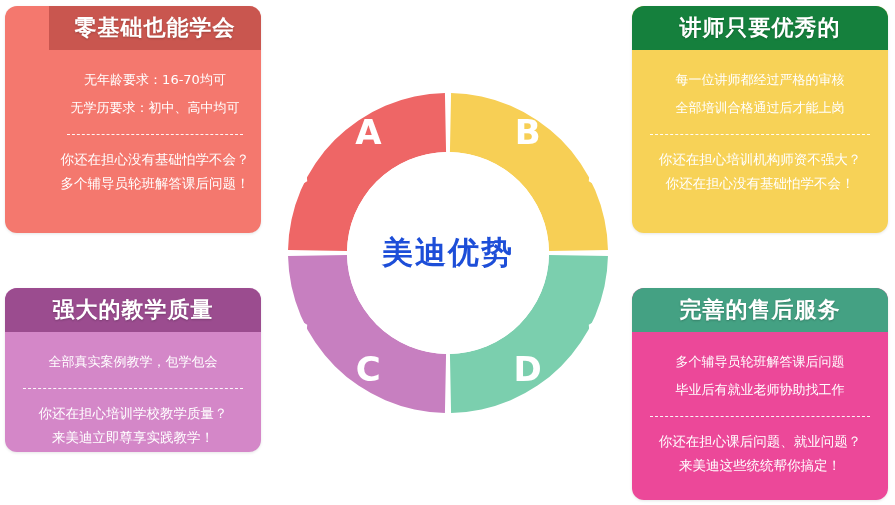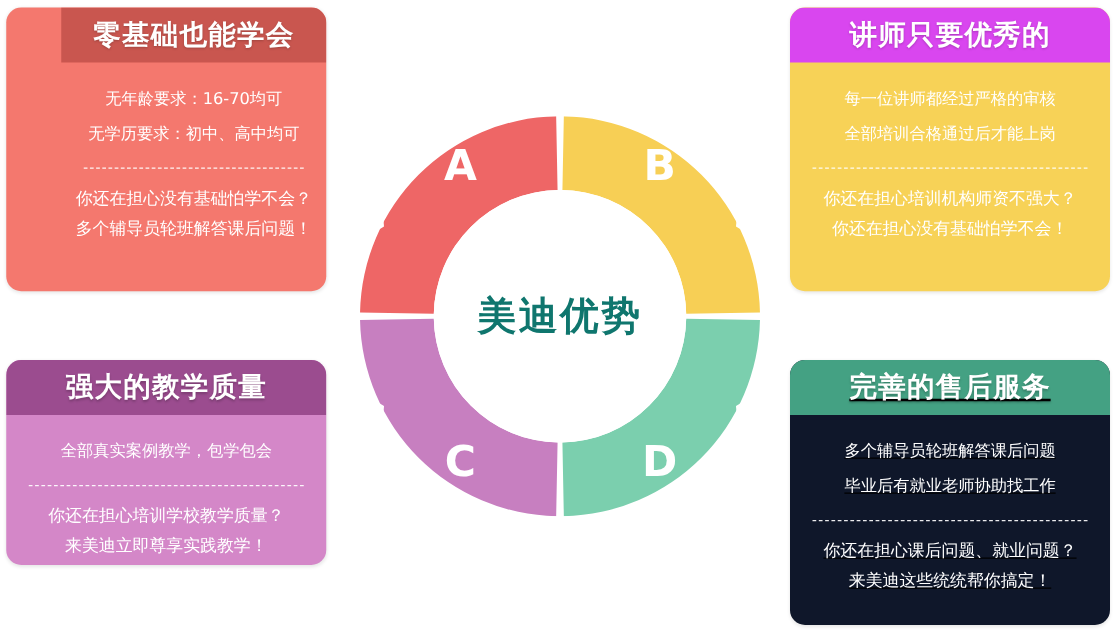--- a/index.html
+++ b/index.html
@@ -92,21 +92,21 @@
     width: 320px;
     height: 320px;
     display: flex;
     align-items: center;
     justify-content: center;
     pointer-events: none;
   }
   #center-title span {
     font-size: 31px;
     font-weight: bold;
-    color: #0f766e;
+    color: #1d4ed8;
     letter-spacing: 2px;
     text-shadow: 0 1px 1px rgba(255,255,255,0.6);
   }
 </style>
 </head>
 <body>
 
 <div class="card" id="card-a" style="background: rgb(244, 120, 110); padding-left: 44px;">
   <div class="card-header" style="background: rgb(201, 86, 79);">
     <span class="card-header-text">零基础也能学会</span>
@@ -114,21 +114,21 @@
   <div class="card-body">
     <div class="line">无年龄要求：16-70均可</div>
     <div class="line">无学历要求：初中、高中均可</div>
     <hr class="divider">
     <div class="sub-line">你还在担心没有基础怕学不会？</div>
     <div class="sub-line">多个辅导员轮班解答课后问题！</div>
   </div>
 </div>
 
 <div class="card" id="card-b" style="background: rgb(247, 210, 87);">
-  <div class="card-header" style="background: #d946ef; align-items: center;">
+  <div class="card-header" style="background: #15803d; align-items: center;">
     <span class="card-header-text">讲师只要优秀的</span>
   </div>
   <div class="card-body">
     <div class="line">每一位讲师都经过严格的审核</div>
     <div class="line">全部培训合格通过后才能上岗</div>
     <hr class="divider">
     <div class="sub-line">你还在担心培训机构师资不强大？</div>
     <div class="sub-line">你还在担心没有基础怕学不会！</div>
   </div>
 </div>
@@ -138,21 +138,21 @@
     <span class="card-header-text">强大的教学质量</span>
   </div>
   <div class="card-body">
     <div class="line">全部真实案例教学，包学包会</div>
     <hr class="divider">
     <div class="sub-line">你还在担心培训学校教学质量？</div>
     <div class="sub-line">来美迪立即尊享实践教学！</div>
   </div>
 </div>
 
-<div class="card" id="card-d" style="background: #0f172a; text-decoration: underline;">
+<div class="card" id="card-d" style="background: #ec4899;">
   <div class="card-header" style="background: rgb(68, 161, 131);">
     <span class="card-header-text">完善的售后服务</span>
   </div>
   <div class="card-body">
     <div class="line">多个辅导员轮班解答课后问题</div>
     <div class="line">毕业后有就业老师协助找工作</div>
     <hr class="divider">
     <div class="sub-line">你还在担心课后问题、就业问题？</div>
     <div class="sub-line">来美迪这些统统帮你搞定！</div>
   </div>

